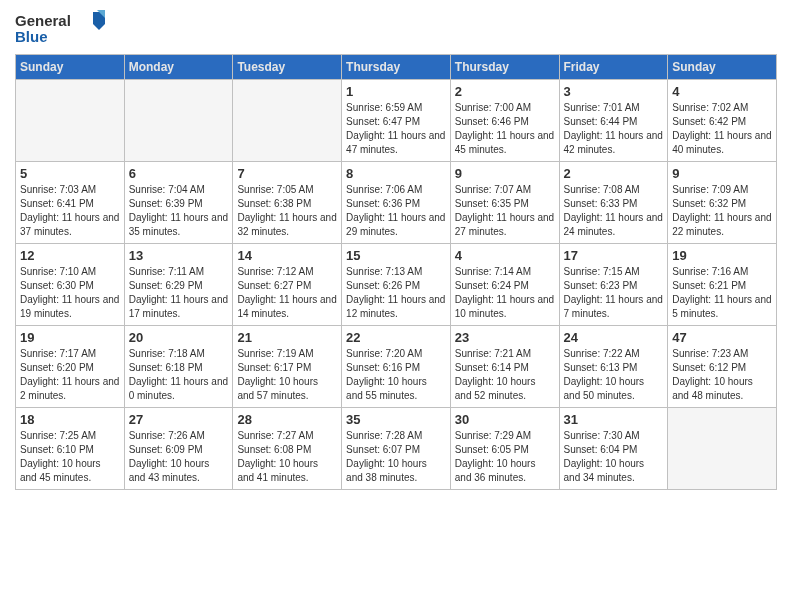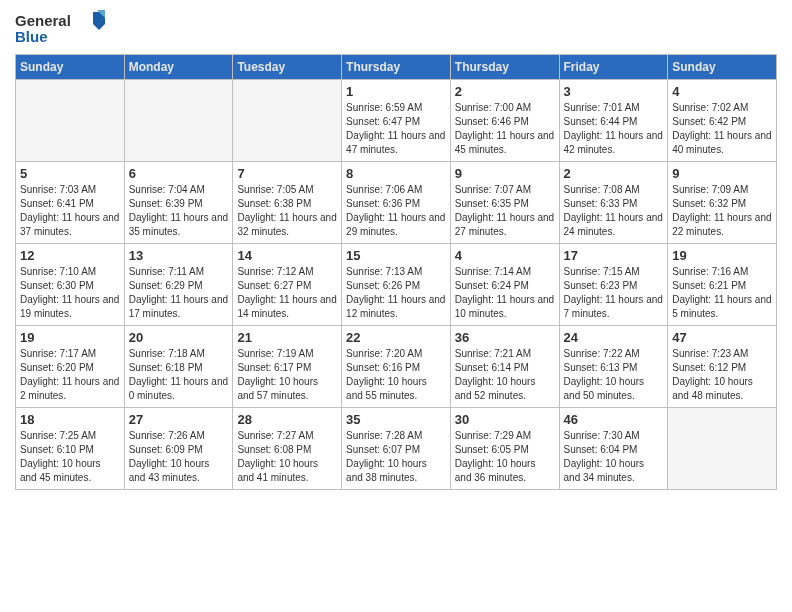--- a/index.html
+++ b/index.html
@@ -192,21 +192,21 @@
         </td>
         <td>
           <div class="day-number">21</div>
           <div class="day-info">Sunrise: 7:19 AM<br>Sunset: 6:17 PM<br>Daylight: 10 hours and 57 minutes.</div>
         </td>
         <td>
           <div class="day-number">22</div>
           <div class="day-info">Sunrise: 7:20 AM<br>Sunset: 6:16 PM<br>Daylight: 10 hours and 55 minutes.</div>
         </td>
         <td>
-          <div class="day-number">36</div>
+          <div class="day-number">23</div>
           <div class="day-info">Sunrise: 7:21 AM<br>Sunset: 6:14 PM<br>Daylight: 10 hours and 52 minutes.</div>
         </td>
         <td>
           <div class="day-number">24</div>
           <div class="day-info">Sunrise: 7:22 AM<br>Sunset: 6:13 PM<br>Daylight: 10 hours and 50 minutes.</div>
         </td>
         <td>
           <div class="day-number">47</div>
           <div class="day-info">Sunrise: 7:23 AM<br>Sunset: 6:12 PM<br>Daylight: 10 hours and 48 minutes.</div>
         </td>
@@ -226,19 +226,19 @@
         </td>
         <td>
           <div class="day-number">35</div>
           <div class="day-info">Sunrise: 7:28 AM<br>Sunset: 6:07 PM<br>Daylight: 10 hours and 38 minutes.</div>
         </td>
         <td>
           <div class="day-number">30</div>
           <div class="day-info">Sunrise: 7:29 AM<br>Sunset: 6:05 PM<br>Daylight: 10 hours and 36 minutes.</div>
         </td>
         <td>
-          <div class="day-number">46</div>
+          <div class="day-number">31</div>
           <div class="day-info">Sunrise: 7:30 AM<br>Sunset: 6:04 PM<br>Daylight: 10 hours and 34 minutes.</div>
         </td>
         <td class="empty"></td>
       </tr>
     </tbody>
 </table>
 
 </body></html>

